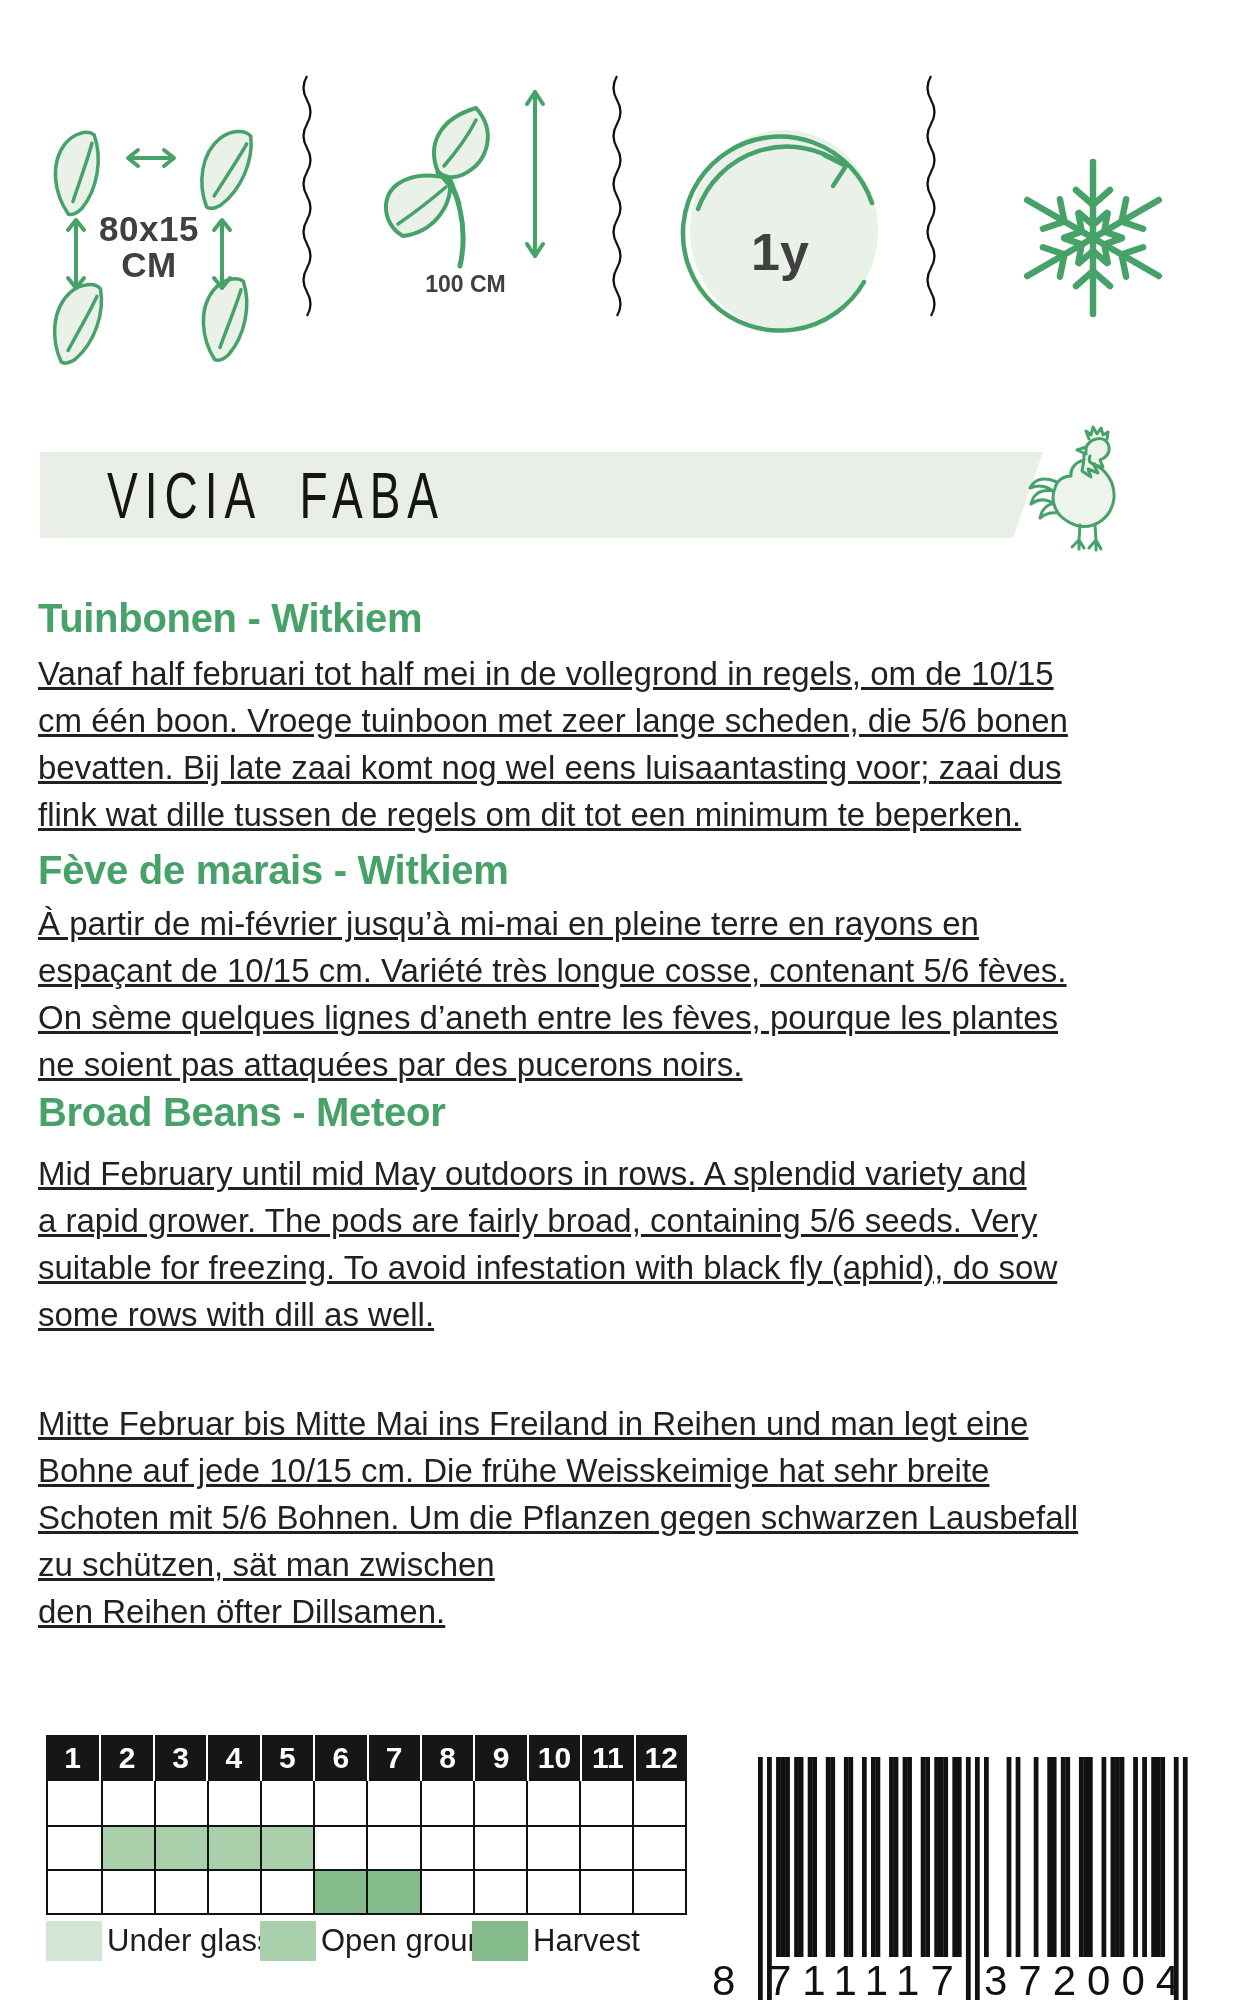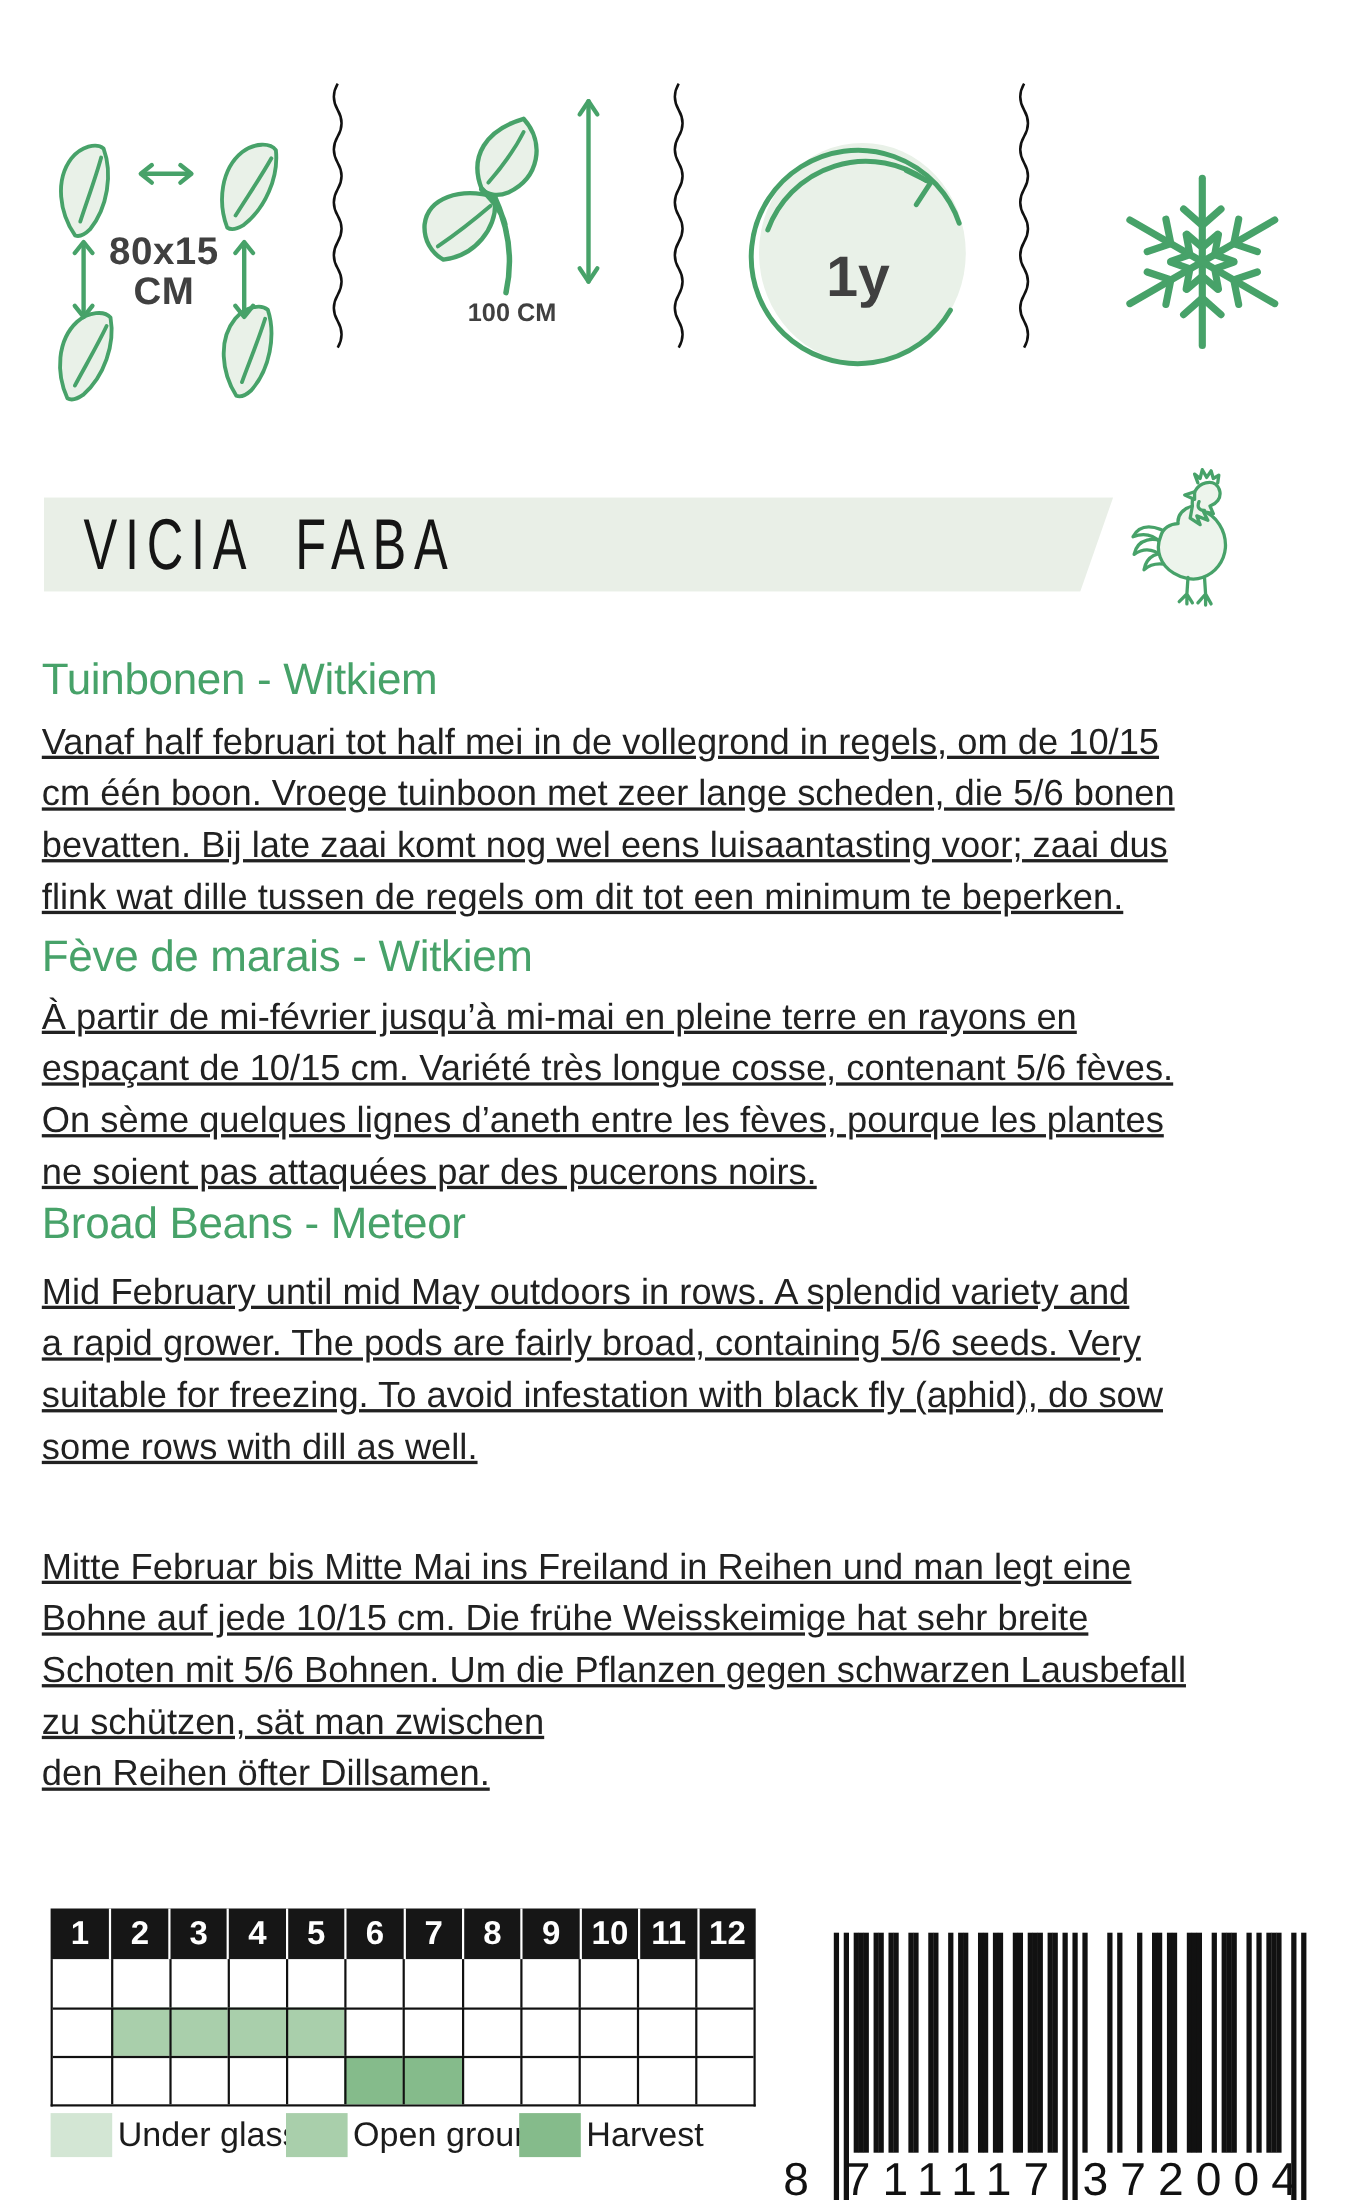--- a/index.html
+++ b/index.html
@@ -4,24 +4,24 @@
 <style>
   html,body{margin:0;padding:0;background:#fff;}
   #packet{position:relative;width:1235px;height:2000px;background:#fff;overflow:hidden;
           font-family:"Liberation Sans",sans-serif;color:#212121;}
   svg{position:absolute;overflow:visible;}
   .icon-caption{position:absolute;color:#404040;font-weight:700;text-align:center;white-space:pre;}
   .cap-spacing{left:40px;top:211px;width:218px;font-size:35px;line-height:36px;letter-spacing:.5px;}
   .cap-height{left:383px;top:271px;width:165px;font-size:23px;}
   .cap-cycle{left:676px;top:222px;width:208px;font-size:52px;}
   .banner{position:absolute;left:40px;top:452px;width:972px;height:86px;background:#e9efe7;
-          clip-path:polygon(0 0,100% 0,calc(100% - 30px) 100%,0 100%);}
+          clip-path:polygon(0 0,100% 0,calc(100% - 30px) 100%,0 100%);padding-left:31px;}
   .banner-title{display:inline-block;margin-left:36px;line-height:86px;font-size:46px;font-weight:400;
           color:#151515;letter-spacing:7px;word-spacing:20px;transform:scaleY(1.42);transform-origin:50% 50%;}
-  .section-heading{position:absolute;left:38px;font-size:40px;font-weight:400;color:#47a269;letter-spacing:-.3px;}
+  .section-heading{position:absolute;left:38px;font-size:40px;font-weight:700;color:#47a269;letter-spacing:-.3px;}
   .section-body{position:absolute;left:38px;font-size:33px;line-height:47px;white-space:pre;color:#212121;text-decoration:underline;}
   .calendar{position:absolute;left:46px;top:1735px;width:641px;}
   .cal-head{display:grid;grid-template-columns:repeat(12,1fr);height:46px;background:#161616;}
   .mh{color:#fff;font-weight:700;font-size:30px;display:flex;align-items:center;justify-content:center;
       border-left:2px solid #fff;}
   .mh:first-child{border-left:none;}
   .cal-body{display:grid;grid-template-columns:repeat(12,1fr);grid-auto-rows:44px;
       border:2px solid #111;border-top:none;box-sizing:border-box;}
   .mc{border-left:2px solid #111;border-top:2px solid #111;}
   .mc:nth-child(12n+1){border-left:none;}

